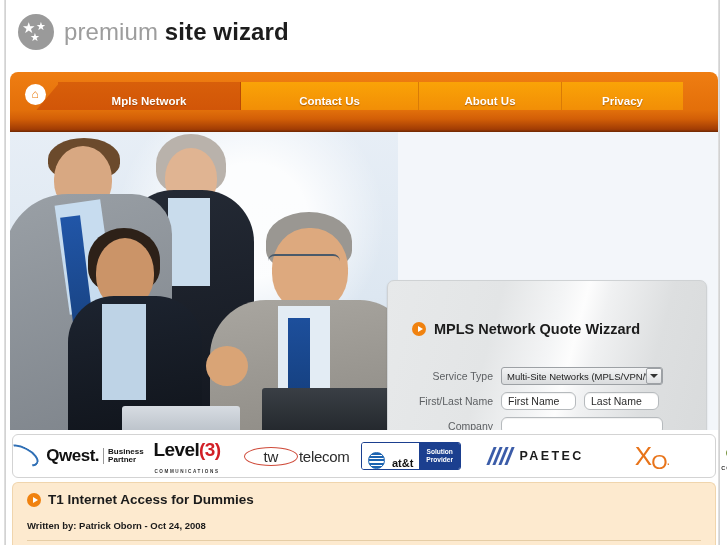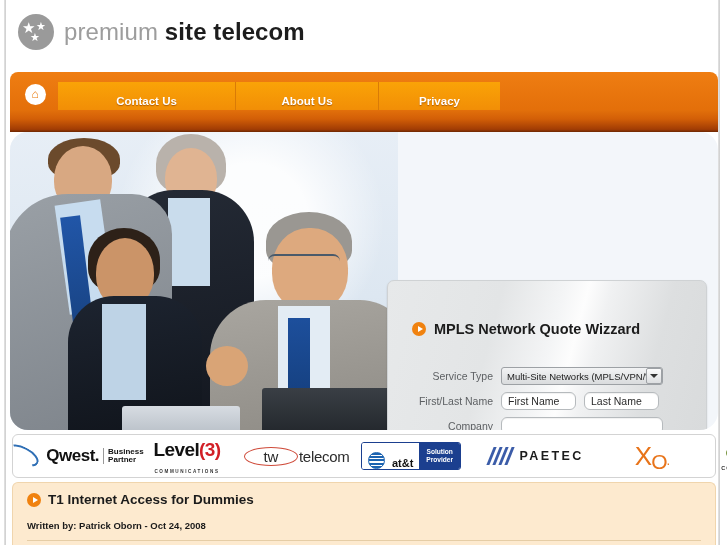--- a/index.html
+++ b/index.html
@@ -101,21 +101,20 @@
   .nav-under {
     position: absolute; left: 10px; top: 110px; width: 708px; height: 22px;
     background: linear-gradient(to bottom,#e2700b 0%,#d35f07 40%,#a13c04 88%,#6d2702 100%);
   }
 
   
   .hero {
     position: absolute; left: 10px; top: 132px; width: 708px; height: 298px;
     background: #f3f6fa;
     overflow: hidden;
-    border-radius: 18px;
   }
   .photo {
     position: absolute; left: 0; top: 0; width: 388px; height: 298px;
     background:
       radial-gradient(circle at 62% 30%, rgba(255,255,255,.9) 0 18%, rgba(255,255,255,0) 42%),
       linear-gradient(to bottom, #e7eef6 0%, #dde7f1 55%, #cfd9e4 100%);
     overflow: hidden;
   }
   
   .p { position: absolute; }
@@ -354,32 +353,35 @@
 
   <div class="header">
     <div class="logo-wrap">
       <div class="logo-badge">
         <span class="st s1">★</span>
         <span class="st s2">★</span>
         <span class="st s3">★</span>
       </div>
       <div class="logo-text">
         <span class="lt-a">premium</span>
-        <span class="lt-b">site telecom</span>
+        <span class="lt-b">site wizard</span>
       </div>
     </div>
   </div>
 
   <div class="nav-shell">
     <div class="nav-home">
       <div class="circ">
         <span class="house">⌂</span>
       </div>
     </div>
     <div class="tabs">
+      <div class="tab tab-mpls active">
+        <span>Mpls Network</span>
+      </div>
       <div class="tab tab-contact">
         <span>Contact Us</span>
       </div>
       <div class="tab tab-about">
         <span>About Us</span>
       </div>
       <div class="tab tab-privacy">
         <span>Privacy</span>
       </div>
     </div>

